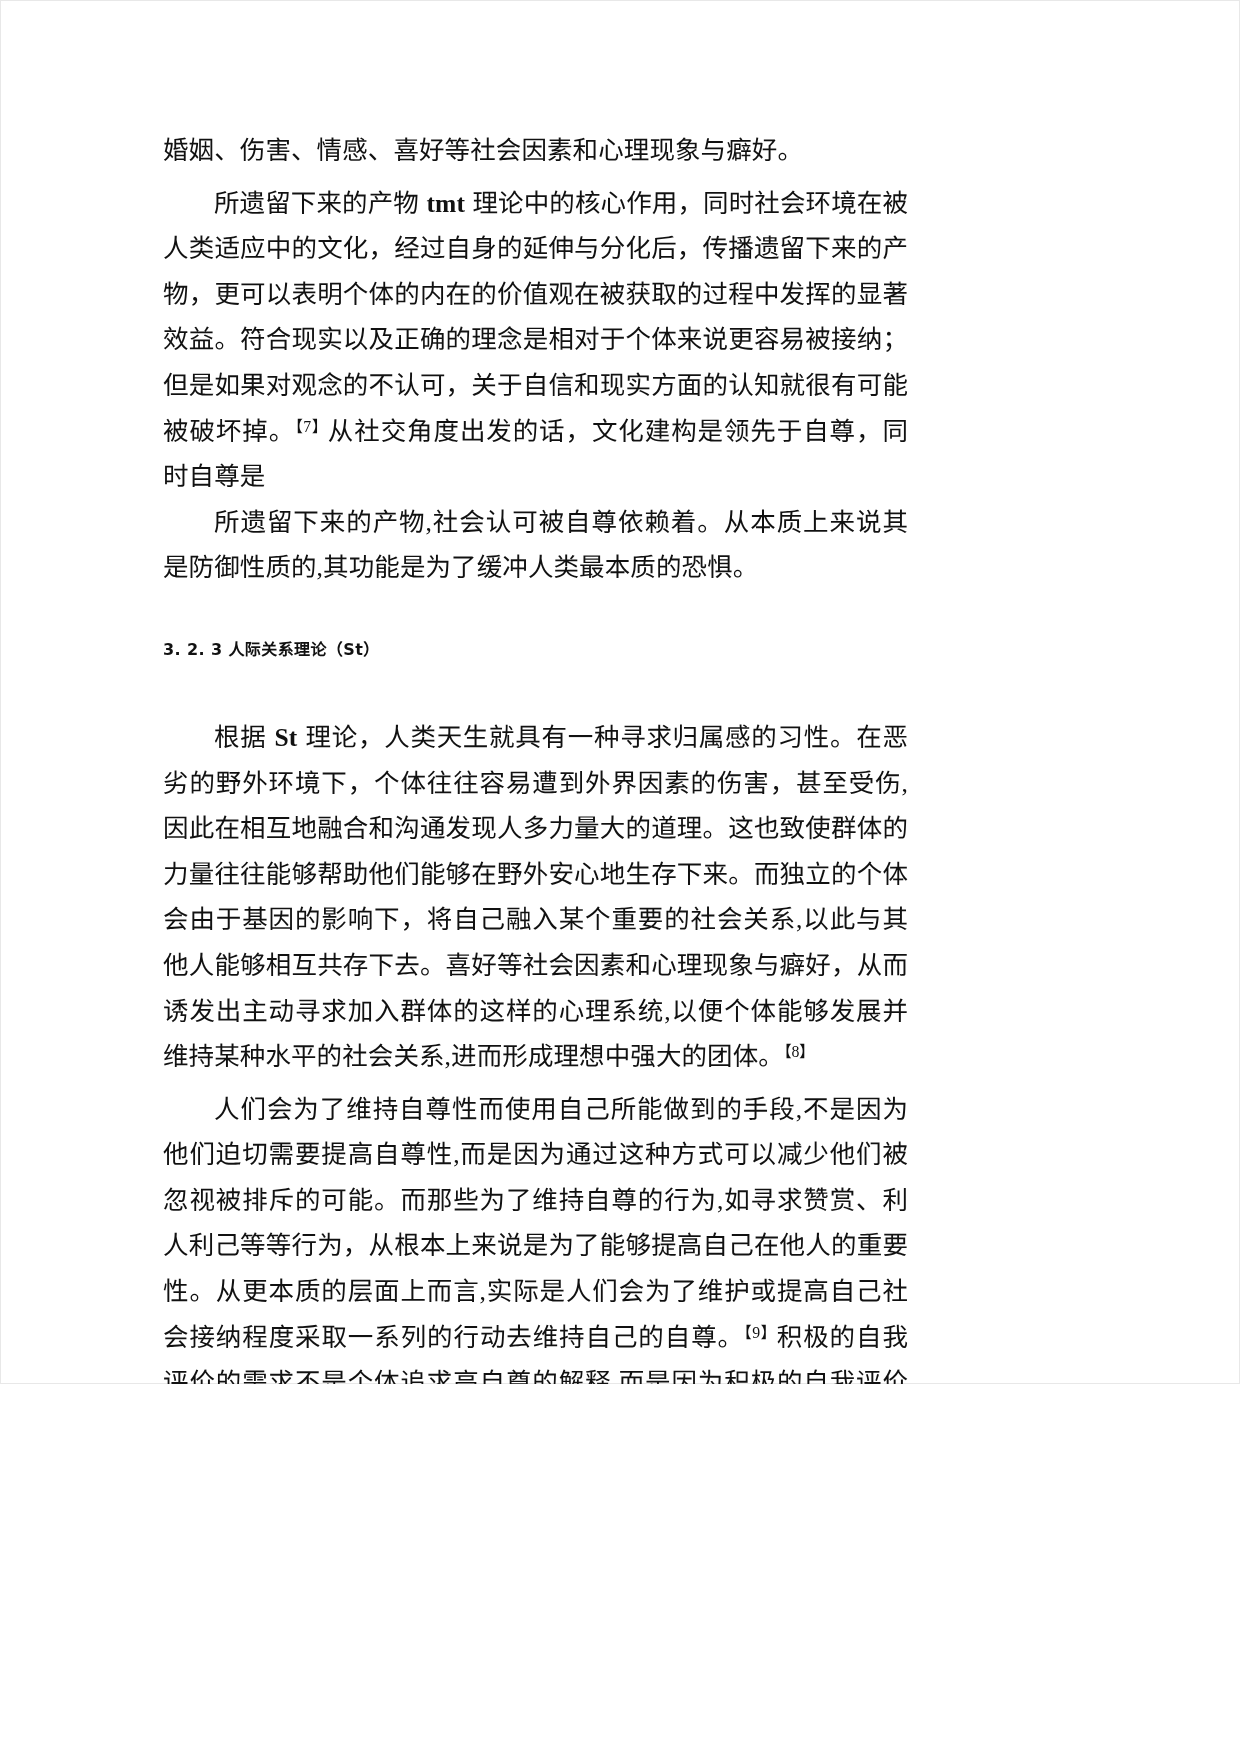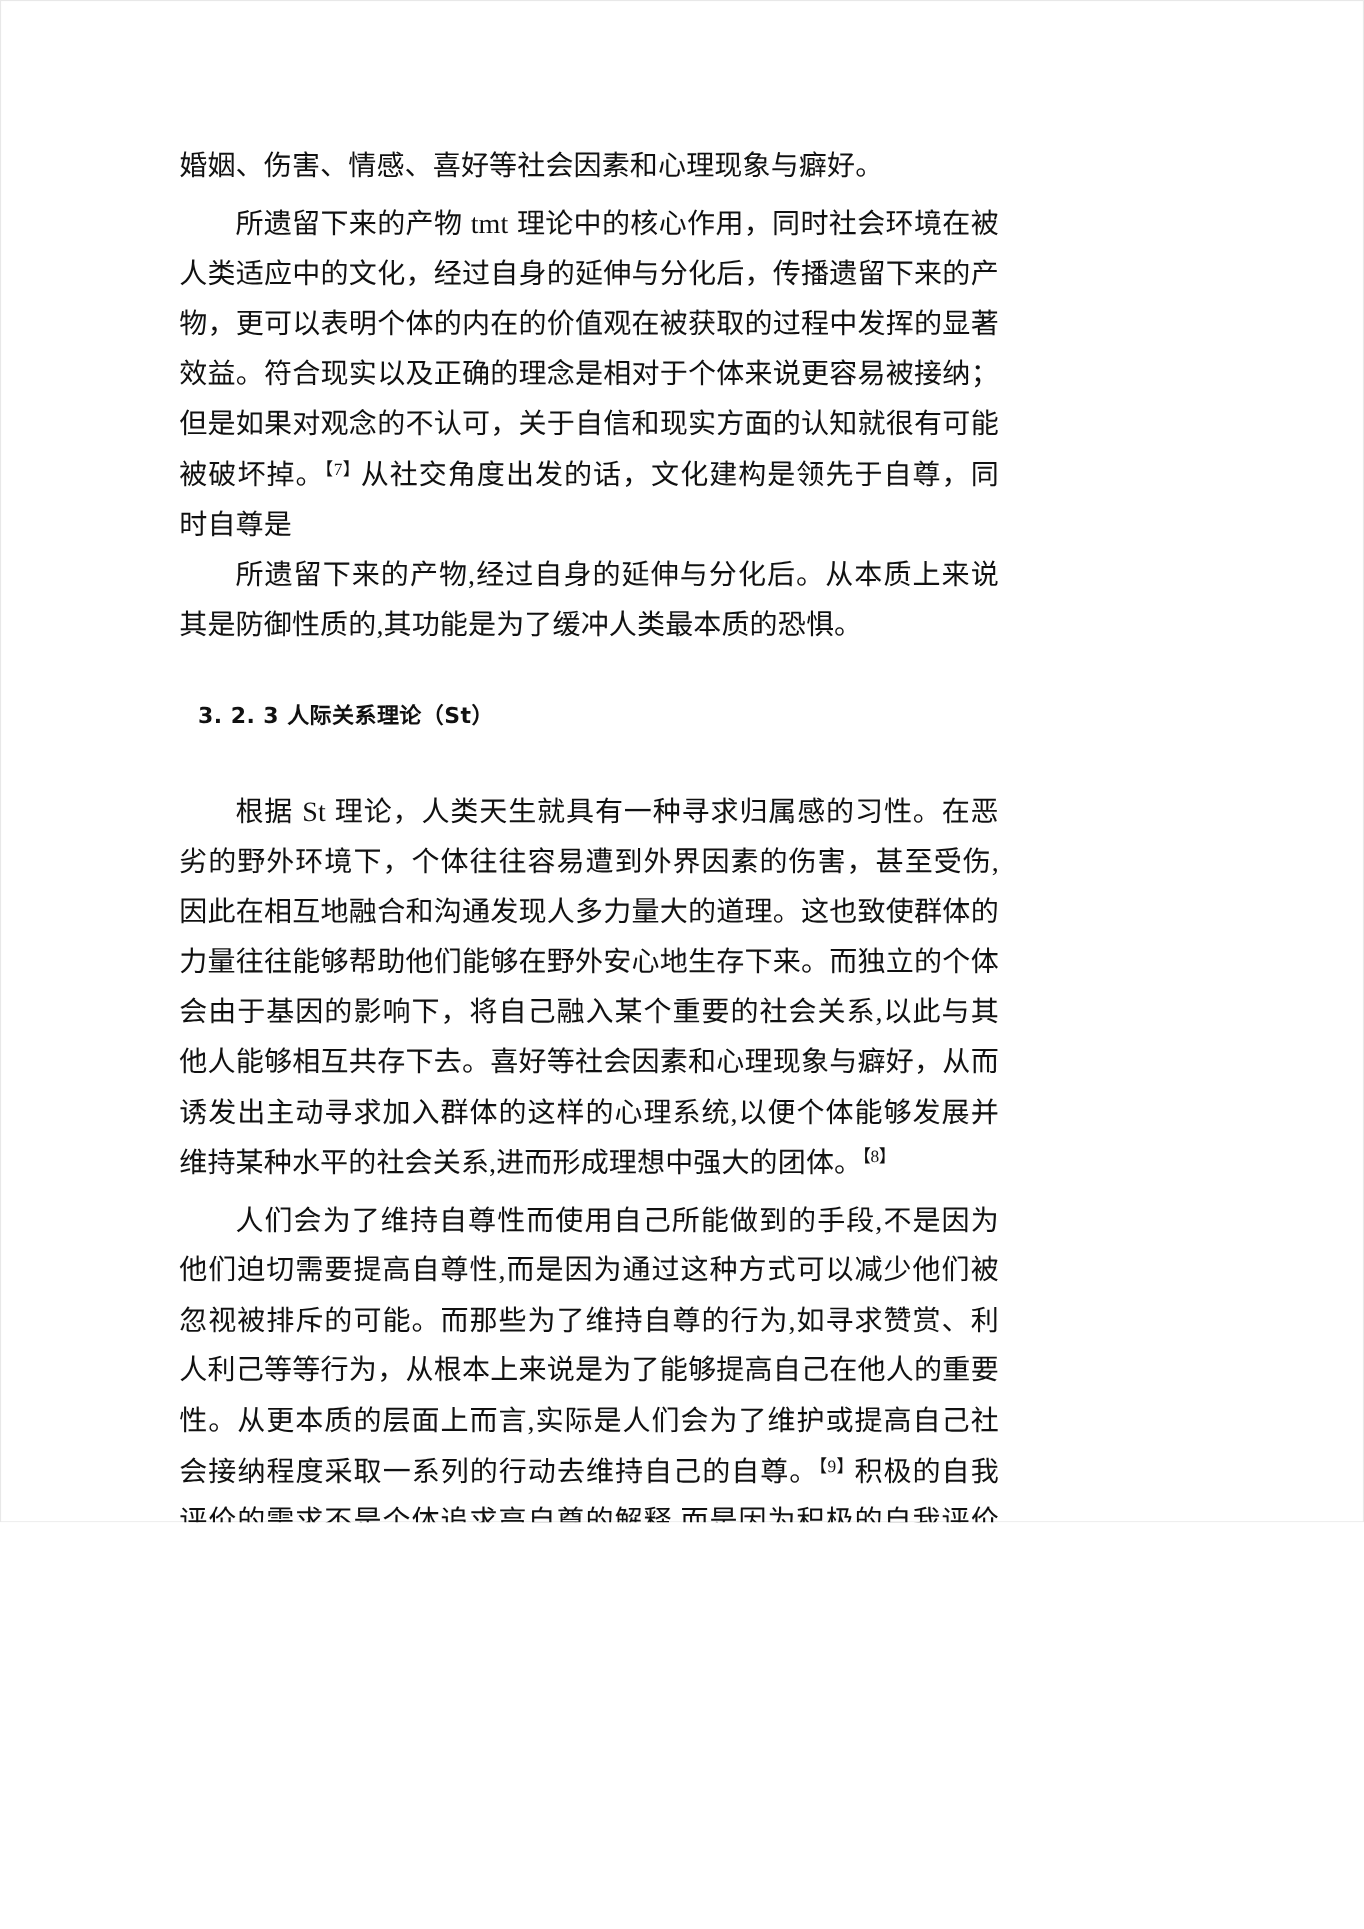--- a/index.html
+++ b/index.html
@@ -53,39 +53,39 @@
   .para.indent {
     text-indent: 2em;
   }
 
   .para.cont {
     text-indent: 0;
   }
 
   .heading {
     font-family: "DejaVu Sans", "Liberation Sans", sans-serif;
-    font-size: 20px;
+    font-size: 16px;
     font-weight: 700;
     line-height: 34px;
     letter-spacing: 0.4px;
     white-space: nowrap;
-    margin-left: 17px;
   }
 
   .sup {
     font-size: 0.62em;
     vertical-align: 0.52em;
     line-height: 0;
     font-family: "Liberation Serif", "DejaVu Serif", serif;
     letter-spacing: -0.4px;
   }
 
   .latin {
     font-family: "Liberation Serif", "DejaVu Serif", serif;
     padding: 0 1px;
+    font-weight: bold;
   }
 
   
   .gap-sm { height: 7px; }
   .gap-lg { height: 42px; }
   .gap-xl { height: 48px; }
 </style>
 </head>
 <body>
 
@@ -93,21 +93,21 @@
   <div class="page-edge"></div>
 
   <div class="content">
 
     <p class="para cont">婚姻、伤害、情感、喜好等社会因素和心理现象与癖好。</p>
 
     <div class="gap-sm"></div>
 
     <p class="para indent"><span>所遗留下来的产物 </span><span class="latin">tmt</span><span> 理论中的核心作用，同时社会环境在被人类适应中的文化，经过自身的延伸与分化后，传播遗留下来的产物，更可以表明个体的内在的价值观在被获取的过程中发挥的显著效益。符合现实以及正确的理念是相对于个体来说更容易被接纳；但是如果对观念的不认可，关于自信和现实方面的认知就很有可能被破坏掉。</span><span class="sup">【7】</span><span>从社交角度出发的话，文化建构是领先于自尊，同时自尊是</span></p>
 
-    <p class="para indent">所遗留下来的产物,经过自身的延伸与分化后。从本质上来说其是防御性质的,其功能是为了缓冲人类最本质的恐惧。</p>
+    <p class="para indent">所遗留下来的产物,社会认可被自尊依赖着。从本质上来说其是防御性质的,其功能是为了缓冲人类最本质的恐惧。</p>
 
     <div class="gap-lg"></div>
 
     <h3 class="heading">3. 2. 3  人际关系理论（St）</h3>
 
     <div class="gap-xl"></div>
 
     <p class="para indent"><span>根据 </span><span class="latin">St</span><span> 理论，人类天生就具有一种寻求归属感的习性。在恶劣的野外环境下，个体往往容易遭到外界因素的伤害，甚至受伤,因此在相互地融合和沟通发现人多力量大的道理。这也致使群体的力量往往能够帮助他们能够在野外安心地生存下来。而独立的个体会由于基因的影响下，将自己融入某个重要的社会关系,以此与其他人能够相互共存下去。喜好等社会因素和心理现象与癖好，从而诱发出主动寻求加入群体的这样的心理系统,以便个体能够发展并维持某种水平的社会关系,进而形成理想中强大的团体。</span><span class="sup">【8】</span></p>
 
     <div class="gap-sm"></div>

